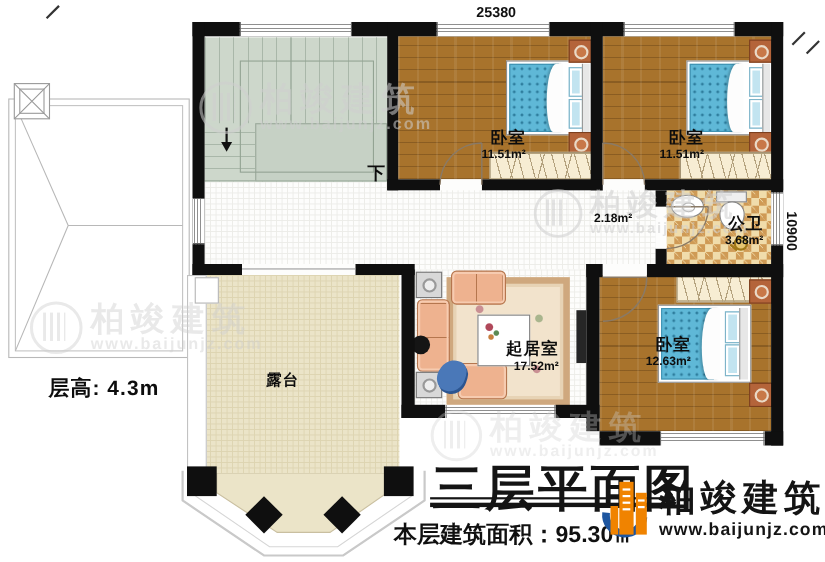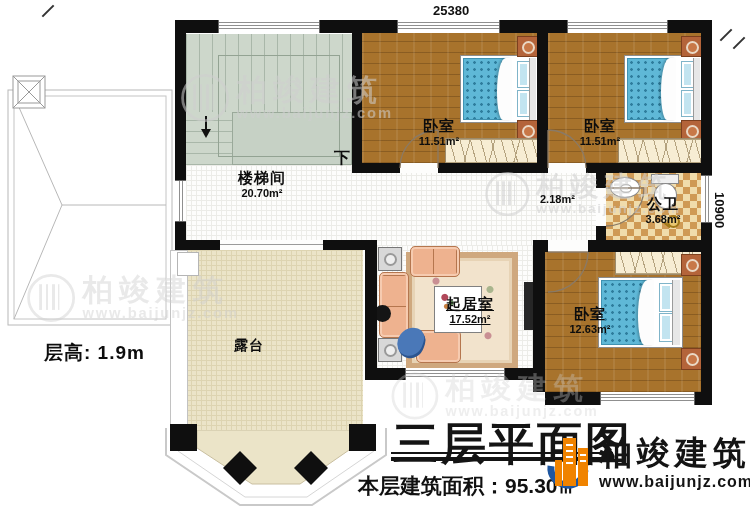--- a/index.html
+++ b/index.html
@@ -43,21 +43,21 @@
   .tv{background:#262626;}
   .plantk{background:#151515;border-radius:50%;}
   .plantb{background:#4a78b8;border-radius:62% 38% 55% 45%;transform:rotate(18deg);box-shadow:2px 2px 0 #2c5590;}
   .sink{background:#fff;border:1px solid #888;border-radius:50%;}
   .sink::after{content:"";position:absolute;left:50%;top:50%;width:10px;height:7px;margin:-4px 0 0 -5px;border:1px solid #aaa;border-radius:50%;}
   .toilet-tank{background:#efefef;border:1px solid #888;}
   .toilet-bowl{background:#fff;border:1px solid #888;border-radius:50% 50% 50% 50%/45% 45% 55% 55%;}
   .drain{border:2px solid #a07818;background:#e7c671;border-radius:50%;}
   .drain-stem{background:#a07818;transform:rotate(40deg);}
   
-  .room-label{position:absolute;z-index:70;text-align:center;font-weight:bold;color:#0d0d0d;line-height:1.12;}
+  .room-label{position:absolute;z-index:70;text-align:right;font-weight:bold;color:#0d0d0d;line-height:1.12;}
   .room-name{font-size:15px;letter-spacing:1px;}
   .room-area{font-size:11px;}
   .small-label{position:absolute;z-index:70;font-weight:bold;color:#0d0d0d;}
   .dim{position:absolute;z-index:70;font-weight:bold;font-size:13px;color:#111;}
   .dim-v{writing-mode:vertical-rl;}
   .tick{position:absolute;z-index:70;width:16px;height:2px;background:#333;transform:rotate(-45deg);}
   
   .arrow-stem{position:absolute;z-index:30;width:2px;background:#111;}
   .arrow-head{position:absolute;z-index:30;width:0;height:0;border-left:5px solid transparent;border-right:5px solid transparent;border-top:9px solid #111;}
   
@@ -213,50 +213,46 @@
     <path d="M548,252 L588,252 M588,252 A40,40 0 0 1 548,292" fill="none" stroke="#8a7a66" stroke-width="1.3"></path>
     <path d="M606,188 L644,188 M644,188 A38,38 0 0 1 606,226" fill="none" stroke="#8a7a66" stroke-width="1.3"></path>
   </svg>
 
   <div class="dim" style="left:433px;top:3px;">25380</div>
   <div class="dim dim-v" style="left:712px;top:192px;">10900</div>
   <div class="tick" style="left:40px;top:10px;"></div>
   <div class="tick" style="left:718px;top:34px;"></div>
   <div class="tick" style="left:731px;top:42px;"></div>
 
-  <div class="room-label" style="left:222px;top:170px;width:80px;">
-    <div class="room-name">楼梯间</div>
-    <div class="room-area">20.70m²</div>
-  </div>
   <div class="small-label" style="left:334px;top:148px;font-size:16px;">下</div>
   <div class="room-label" style="left:400px;top:118px;width:78px;">
     <div class="room-name">卧室</div>
     <div class="room-area">11.51m²</div>
   </div>
   <div class="room-label" style="left:560px;top:118px;width:80px;">
     <div class="room-name">卧室</div>
     <div class="room-area">11.51m²</div>
   </div>
   <div class="small-label" style="left:540px;top:193px;font-size:11px;">2.18m²</div>
   <div class="room-label" style="left:632px;top:196px;width:62px;">
     <div class="room-name">公卫</div>
     <div class="room-area">3.68m²</div>
   </div>
-  <div class="room-label" style="left:432px;top:296px;width:76px;text-decoration:underline;">
+  <div class="room-label" style="left:432px;top:310px;width:76px;">
     <div class="room-name">起居室</div>
     <div class="room-area">17.52m²</div>
   </div>
   <div class="room-label" style="left:552px;top:306px;width:76px;">
     <div class="room-name">卧室</div>
     <div class="room-area">12.63m²</div>
   </div>
   <div class="room-label" style="left:226px;top:338px;width:46px;">
     <div class="room-name" style="font-size:14px;">露台</div>
   </div>
-  <div class="small-label" style="left:44px;top:340px;font-size:19px;letter-spacing:1px;">层高: 1.9m</div>
+  <div class="small-label" style="left:44px;top:340px;font-size:19px;letter-spacing:1px;">层高: 4.3m</div>
 
   <div class="wm" style="left:172px;top:72px;transform:scale(.92);">
     <div class="wm-circle"></div>
     <div class="wm-text">
         <span class="wm-name">柏竣建筑</span>
         <span class="wm-url">www.baijunjz.com</span>
       </div>
   </div>
   <div class="wm" style="left:468px;top:168px;transform:scale(.85);">
     <div class="wm-circle"></div>

